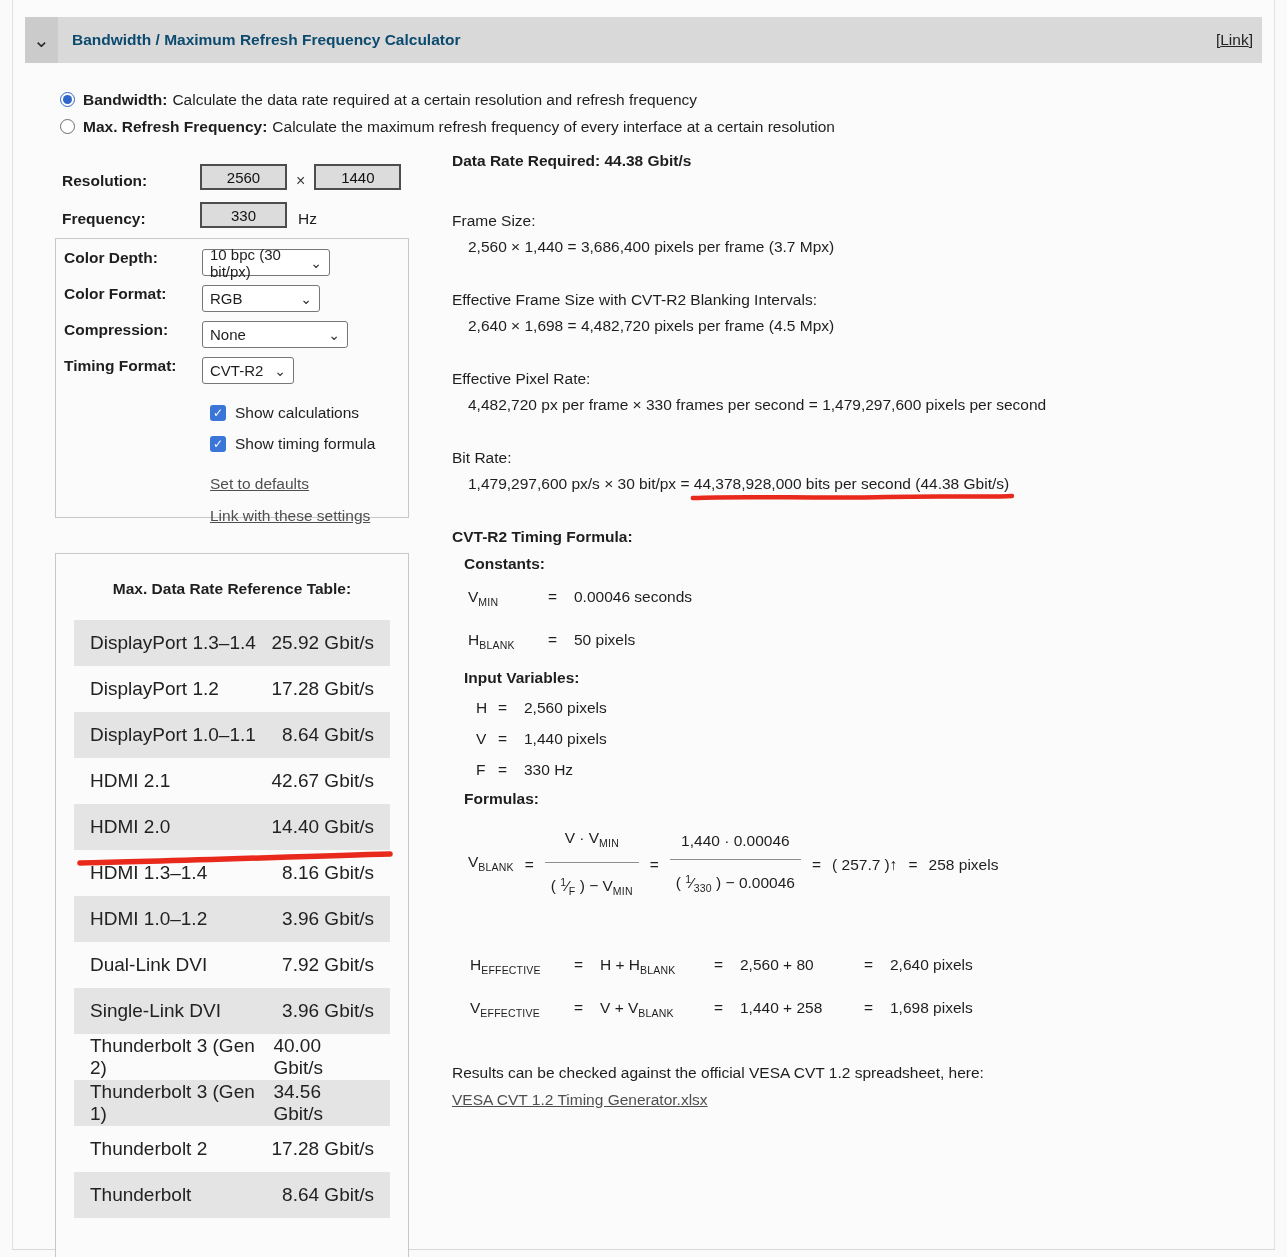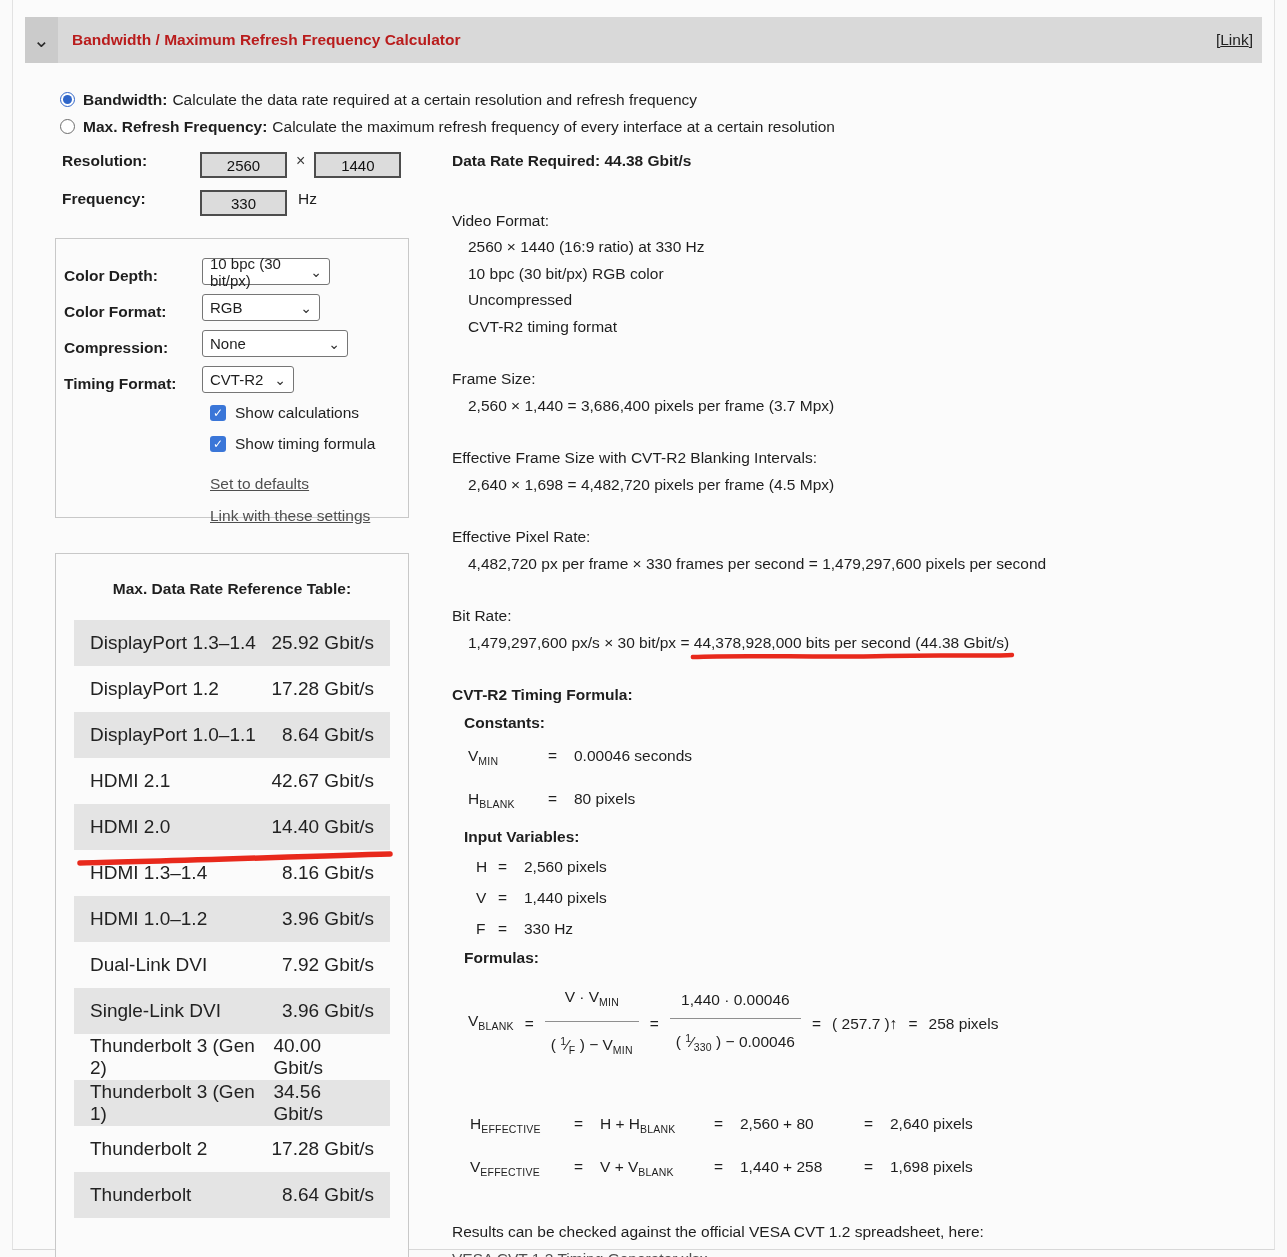--- a/index.html
+++ b/index.html
@@ -6,46 +6,46 @@
   body { background:#f7f7f7; font-family:"Liberation Sans","DejaVu Sans",sans-serif; color:#1e1e1e; }
   .page { position:relative; width:1287px; height:1257px; background:#fafafa; overflow:hidden; }
   .section-frame { position:absolute; left:12px; top:0; width:1263px; height:1250px;
     border-left:1px solid #e2e2e2; border-right:1px solid #e2e2e2; border-bottom:1px solid #d8d8d8; background:#fbfbfb; }
 
   
   .header-bar { position:absolute; left:25px; top:17px; width:1237px; height:46px; background:#d9d9d9;
     display:flex; align-items:center; }
   .collapse-btn { width:33px; height:46px; background:#cbcbcb; border:none; cursor:pointer;
     font-size:20px; color:#2a2a2a; line-height:40px; text-align:center; flex:0 0 33px; }
-  .header-title { margin-left:14px; font-weight:bold; font-size:15.5px; color:#b91c1c; }
+  .header-title { margin-left:14px; font-weight:bold; font-size:15.5px; color:#0c4a6e; }
   .header-link { margin-left:auto; margin-right:9px; font-size:15.5px; color:#222; }
   .header-link a { color:#222; text-decoration:underline; cursor:pointer; }
 
   
   .radio-group { position:absolute; left:60px; top:86px; font-size:15.5px; }
   .radio-row { display:flex; align-items:center; height:27px; }
   .radio { width:15px; height:15px; border-radius:50%; border:1px solid #3367c9; margin-right:8px;
     display:inline-flex; align-items:center; justify-content:center; background:#fff; flex:0 0 15px; }
   .radio.unsel { border-color:#6d6d6d; }
   .radio .dot { width:9px; height:9px; border-radius:50%; background:#2f66c9; }
   .radio-row b { margin-right:5px; }
 
   
   .form-rows { position:absolute; left:62px; top:152px; font-size:15.5px; }
-  .form-row { display:flex; align-items:flex-start; height:38px; }
+  .form-row { display:flex; align-items:flex-end; height:38px; }
   .form-label { width:138px; font-weight:bold; }
   .num-input { width:87px; height:26px; background:#dcdcdc; border:2px solid #4d4d4d;
     text-align:center; font-size:15px; font-family:inherit; color:#111; }
   .times { margin:0 9px; color:#3a3a3a; font-size:16px; }
   .unit { margin-left:11px; }
 
   
   .settings-box { position:absolute; left:55px; top:238px; width:354px; height:280px;
     border:1px solid #c8c8c8; background:#fbfbfb; padding:10px 0 0 8px; font-size:15.5px; }
-  .set-row { display:flex; align-items:flex-end; height:36px; }
+  .set-row { display:flex; align-items:flex-start; height:36px; }
   .set-label { width:138px; font-weight:bold; }
   .selectbox { height:27px; background:#fff; border:1px solid #767676; border-radius:3px;
     display:inline-flex; align-items:center; justify-content:space-between; padding:0 7px; font-size:15px; cursor:pointer; }
   .sel-chevron { font-size:14px; color:#333; margin-left:8px; line-height:10px; }
   .w-depth { width:128px; } .w-format { width:118px; } .w-comp { width:146px; } .w-timing { width:92px; }
   .cb-row { display:flex; align-items:center; margin:9px 0 0 146px; height:22px; cursor:pointer; }
   .cb { width:16px; height:16px; background:#3a76d8; border-radius:3px; display:inline-flex;
     align-items:center; justify-content:center; color:#fff; font-size:12px; flex:0 0 16px; }
   .cb-label { margin-left:9px; font-size:15.5px; }
   .set-link { display:block; margin:6px 0 0 146px; color:#4f4f4f; text-decoration:underline;
@@ -239,27 +239,20 @@
         </div>
       <svg class="redline-table" viewBox="0 0 318 18" preserveAspectRatio="none">
         <path d="M4,13 C 90,11.5 220,6.5 314,4" fill="none" stroke-width="5.5" stroke-linecap="round" stroke="#e8291c"></path>
       </svg>
     </div>
   </div>
 
   <div class="right-col">
     <div class="dr-heading">Data Rate Required: 44.38 Gbit/s</div>
 
-    <div class="result-section">
-      <div>Video Format:</div>
-      <div class="r-indent">2560 × 1440 (16:9 ratio) at 330 Hz</div>
-      <div class="r-indent">10 bpc (30 bit/px) RGB color</div>
-      <div class="r-indent">Uncompressed</div>
-      <div class="r-indent">CVT-R2 timing format</div>
-    </div>
 
     <div class="result-section">
       <div>Frame Size:</div>
       <div class="r-indent">2,560 × 1,440 = 3,686,400 pixels per frame (3.7 Mpx)</div>
     </div>
 
     <div class="result-section">
       <div>Effective Frame Size with CVT-R2 Blanking Intervals:</div>
       <div class="r-indent">2,640 × 1,698 = 4,482,720 pixels per frame (4.5 Mpx)</div>
     </div>
@@ -277,21 +270,21 @@
             </svg></span>
       </div>
     </div>
 
     <div class="tf-heading">CVT-R2 Timing Formula:</div>
     <div class="tf-subheading">Constants:</div>
     <div class="const-row">
       <span class="const-var"><span>V</span><sub class="s">MIN</sub></span><span class="eq">=</span><span>0.00046 seconds</span>
     </div>
     <div class="const-row">
-      <span class="const-var"><span>H</span><sub class="s">BLANK</sub></span><span class="eq">=</span><span>80 pixels</span>
+      <span class="const-var"><span>H</span><sub class="s">BLANK</sub></span><span class="eq">=</span><span>50 pixels</span>
     </div>
     <div class="tf-subheading">Input Variables:</div>
     <div class="iv-row"><span class="iv-var">H</span><span class="iv-eq">=</span><span>2,560 pixels</span></div>
     <div class="iv-row"><span class="iv-var">V</span><span class="iv-eq">=</span><span>1,440 pixels</span></div>
     <div class="iv-row"><span class="iv-var">F</span><span class="iv-eq">=</span><span>330 Hz</span></div>
     <div class="tf-subheading">Formulas:</div>
 
     <div class="vblank-row">
       <span><span>V</span><sub class="s">BLANK</sub></span>
       <span class="vb-gap">=</span>

